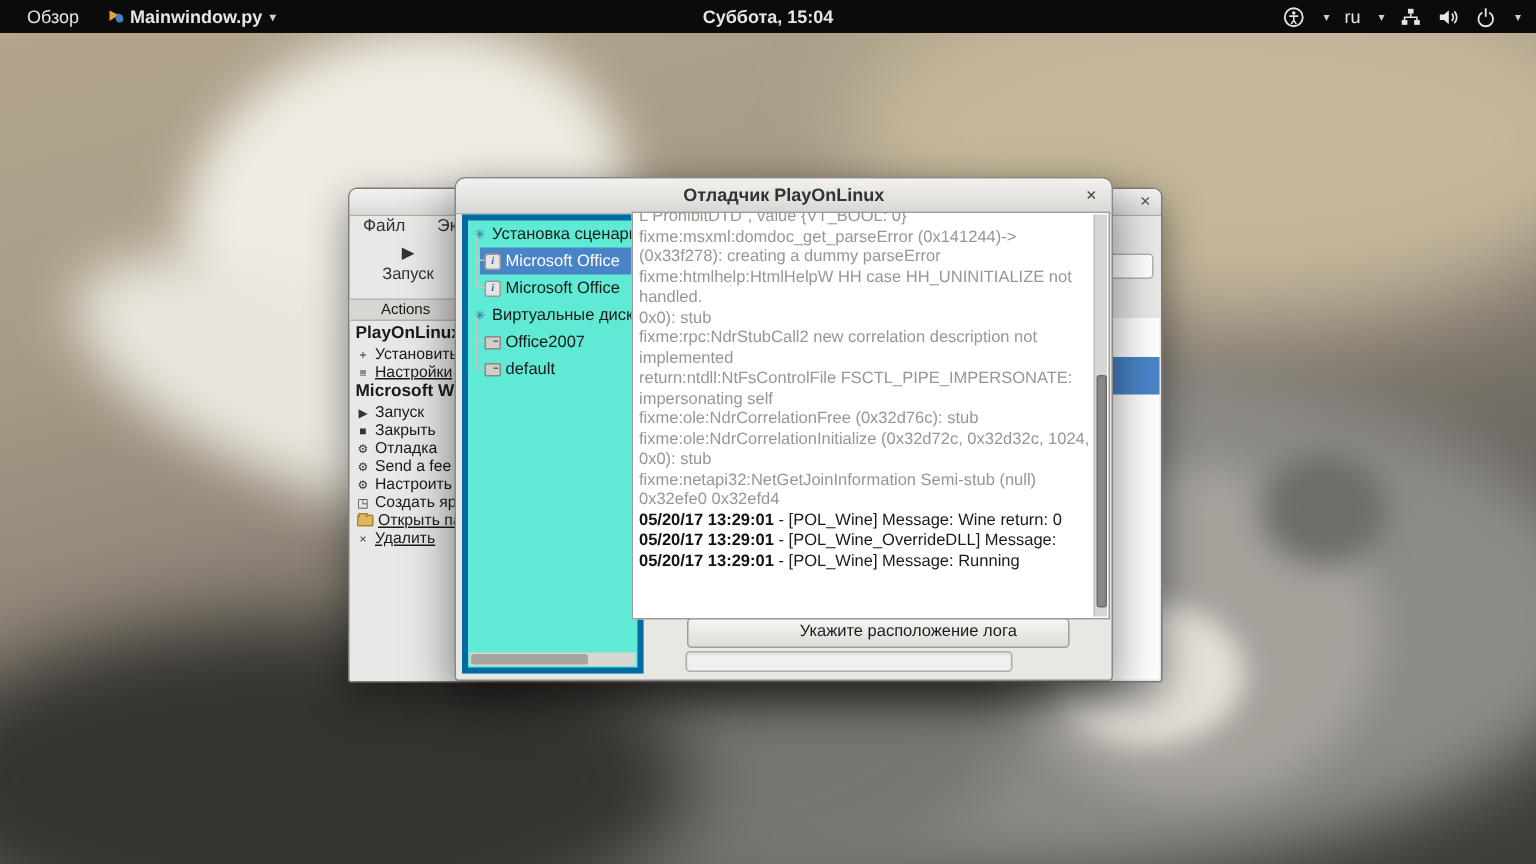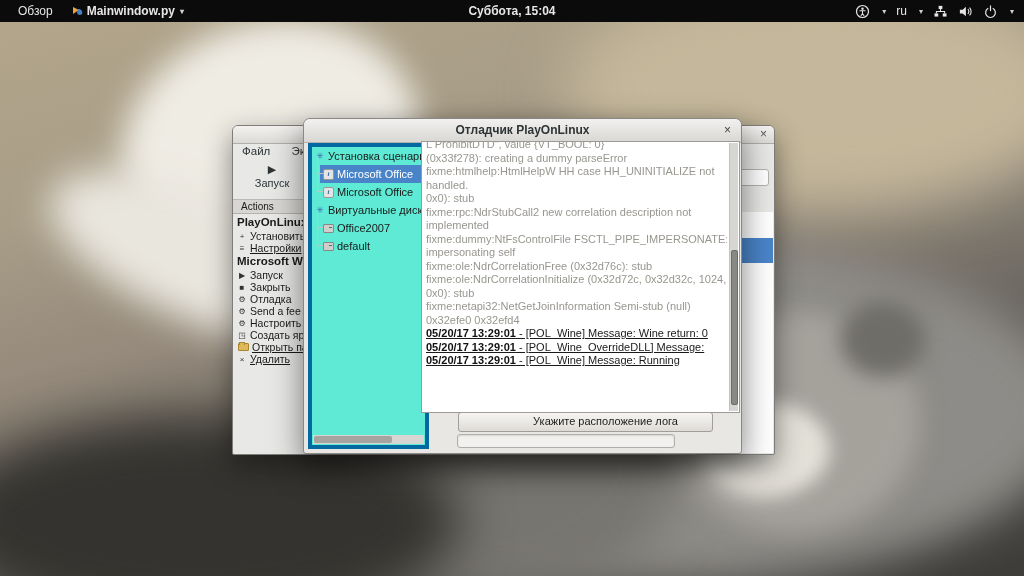--- a/index.html
+++ b/index.html
@@ -42,21 +42,21 @@
   .mw-menu{display:inline-block;padding:1px 9px 0 9px;text-align:right;}
   .mw-run{position:absolute;top:36px;left:10px;width:58px;text-align:center;color:#2e3436;}
   .mw-run .play{font-size:11px;line-height:14px;}
   .mw-run .lbl{font-size:11px;line-height:15px;}
   .mw-search{position:absolute;top:43px;right:5px;width:62px;height:15px;border:1px solid #b4b2ae;
              border-radius:3px;background:#fff;font-size:10.5px;padding:0 4px;color:#333;
              font-family:"Liberation Sans",sans-serif;}
   .mw-search::placeholder{color:#9a9894;}
   .mw-acthead{position:absolute;top:73px;left:0;width:110px;height:13px;background:#d8d6d3;
               border-top:1px solid #bcbab7;border-bottom:1px solid #b4b2af;
-              font-size:10px;color:#1a1a1a;padding-left:8px;line-height:13px;}
+              font-size:10px;color:#1a1a1a;padding-left:21px;line-height:13px;}
   .mw-left{position:absolute;top:88px;left:0;width:110px;bottom:1px;padding:1px 0 0 4px;
            font-size:10.5px;color:#1a1a1a;overflow:hidden;}
   .grp{font-weight:bold;font-size:11.5px;margin:1px 0 2px 0;}
   .act{height:12px;display:flex;align-items:center;gap:3px;white-space:nowrap;}
   .aicon{width:10px;text-align:center;font-size:8px;flex:none;color:#333;}
   .u{text-decoration:underline;}
   .folder{display:inline-block;width:9px;height:6px;background:#e0b85c;border:1px solid #a8862e;
           border-radius:1px;position:relative;flex:none;margin-left:1px;}
   .folder:before{content:"";position:absolute;left:0;top:-2px;width:4px;height:2px;background:#e0b85c;
           border:1px solid #a8862e;border-bottom:none;}
@@ -87,21 +87,21 @@
           font:italic bold 7px "Liberation Serif",serif;color:#3465a4;text-align:center;line-height:9px;}
   .drv-ic{width:9px;height:7px;background:#cfcfcc;border:1px solid #888;border-radius:1px;flex:none;position:relative;}
   .drv-ic:before{content:"";position:absolute;right:1px;top:2px;width:3px;height:1px;background:#666;}
   .hsb{position:absolute;left:1px;right:1px;bottom:1px;height:9px;background:#d8d6d3;}
   .hsb .thumb{position:absolute;left:1px;top:1px;bottom:1px;width:70%;background:#a6a4a0;border-radius:2px;}
 
   .logpanel{position:absolute;left:117px;top:22px;width:317px;height:270px;background:#fff;
             border:1px solid #9c9a97;overflow:hidden;}
   .log{position:absolute;left:4px;top:-4px;right:12px;font-size:11px;line-height:13.5px;color:#98968f;}
   .ll{white-space:nowrap;overflow:hidden;}
-  .ll.pol{color:#1a1a1a;text-decoration:underline;}
+  .ll.pol{color:#1a1a1a;}
   .ll b{color:#111;}
   .vsb{position:absolute;right:1px;top:1px;bottom:1px;width:8px;background:#d8d6d3;border-left:1px solid #c4c2be;}
   .vsb .thumb{position:absolute;left:1px;right:0;top:40%;height:57%;background:#8a8884;
               border:1px solid #6e6c68;border-radius:2px;}
 
   .dbg-btn{position:absolute;left:154px;top:293px;width:213px;height:18px;
            background:linear-gradient(#f6f5f3,#dedbd7);border:1px solid #a09e9a;border-radius:3px;
            font-size:11px;color:#1c1c1c;text-align:center;line-height:17px;padding-left:40px;}
   .dbg-field{position:absolute;left:153px;top:315px;width:216px;height:12px;background:#f2f1ef;
              border:1px solid #b0aeaa;border-radius:3px;box-shadow:inset 0 1px 2px rgba(0,0,0,.12);}
@@ -266,27 +266,28 @@
       <span>default</span>
     </div>
     <div class="hsb">
         <div class="thumb"></div>
       </div>
   </div>
 
   <div class="logpanel">
     <div class="log">
       <div class="ll"><span>L ProhibitDTD", value {VT_BOOL: 0}</span></div>
+      <div class="ll"><span>fixme:msxml:domdoc_get_parseError (0x141244)-&gt;</span></div>
       <div class="ll"><span>(0x33f278): creating a dummy parseError</span></div>
       <div class="ll"><span>fixme:htmlhelp:HtmlHelpW HH case HH_UNINITIALIZE not</span></div>
       <div class="ll"><span>handled.</span></div>
       <div class="ll"><span>0x0): stub</span></div>
       <div class="ll"><span>fixme:rpc:NdrStubCall2 new correlation description not</span></div>
       <div class="ll"><span>implemented</span></div>
-      <div class="ll"><span>fixme:dummy:NtFsControlFile FSCTL_PIPE_IMPERSONATE:</span></div>
+      <div class="ll"><span>return:ntdll:NtFsControlFile FSCTL_PIPE_IMPERSONATE:</span></div>
       <div class="ll"><span>impersonating self</span></div>
       <div class="ll"><span>fixme:ole:NdrCorrelationFree (0x32d76c): stub</span></div>
       <div class="ll"><span>fixme:ole:NdrCorrelationInitialize (0x32d72c, 0x32d32c, 1024,</span></div>
       <div class="ll"><span>0x0): stub</span></div>
       <div class="ll"><span>fixme:netapi32:NetGetJoinInformation Semi-stub (null)</span></div>
       <div class="ll"><span>0x32efe0 0x32efd4</span></div>
       <div class="ll pol"><b>05/20/17 13:29:01</b><span> - [POL_Wine] Message: Wine return: 0</span></div>
       <div class="ll pol"><b>05/20/17 13:29:01</b><span> - [POL_Wine_OverrideDLL] Message:</span></div>
       <div class="ll pol"><b>05/20/17 13:29:01</b><span> - [POL_Wine] Message: Running</span></div>
     </div>

